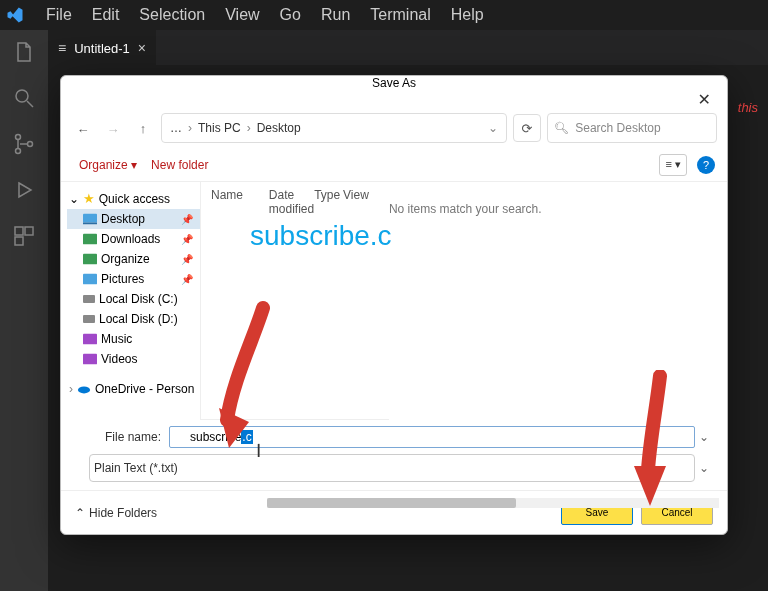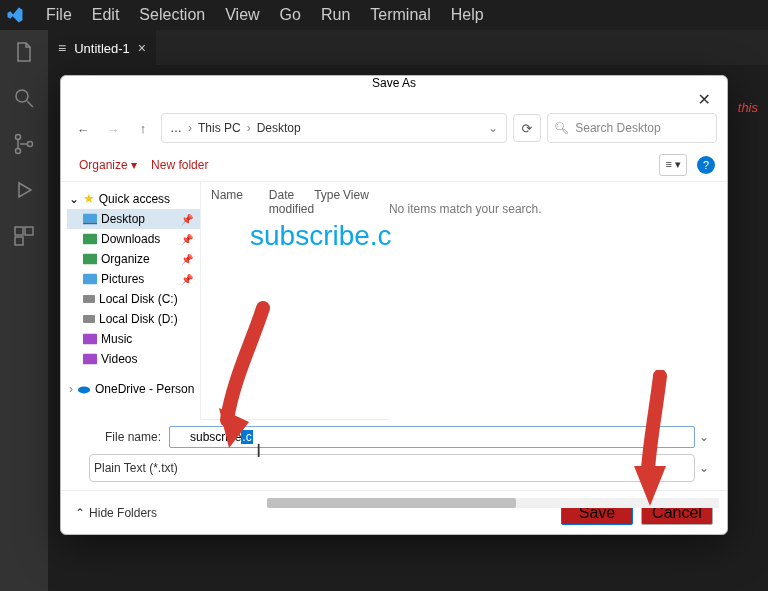--- a/index.html
+++ b/index.html
@@ -66,21 +66,21 @@
   .field-row { display: flex; align-items: center; margin-bottom: 6px; }
   .field-label { width: 80px; text-align: right; padding-right: 8px; color: #333; }
   .field-input { flex: 1; height: 22px; border: 1px solid #7aa7d6; border-radius: 2px; padding: 0 20px; font-size: 12px; display: flex; align-items: center; }
   .field-input .sel { background: #0078d4; color: #fff; padding: 0 1px; }
   .field-select { flex: 1; height: 28px; border: 1px solid #ccc; border-radius: 4px; padding: 0 4px; font-size: 12px; color: #333; display: flex; align-items: center; }
   .field-chev { width: 18px; text-align: center; color: #666; }
 
   .dlg-footer { height: 44px; border-top: 1px solid #eee; display: flex; align-items: center; padding: 0 14px; font-size: 12px; }
   .hide-folders { display: flex; align-items: center; gap: 4px; color: #333; }
   .dlg-footer .spacer { flex: 1; }
-  .dlg-btn { min-width: 72px; height: 24px; border: 1px solid #aaa; background: #b91c1c; border-radius: 2px; margin-left: 8px; font-size: 16px; cursor: pointer; }
+  .dlg-btn { min-width: 72px; height: 24px; border: 1px solid #aaa; background: #fde047; border-radius: 2px; margin-left: 8px; font-size: 10px; cursor: pointer; }
   .dlg-btn.primary { border-color: #0078d4; }
 
   
   .arrow { position: absolute; pointer-events: none; }
   .arrow svg { display: block; }
 
   .cursor-caret { position: absolute; left: 256px; top: 440px; font-size: 18px; color: #333; pointer-events: none; }
 
   .scroll-track { position: absolute; left: 206px; right: 8px; top: 422px; height: 10px; background: #f0f0f0; }
   .scroll-thumb { position: absolute; left: 0; top: 0; bottom: 0; width: 55%; background: #c0c0c0; border-radius: 2px; }

